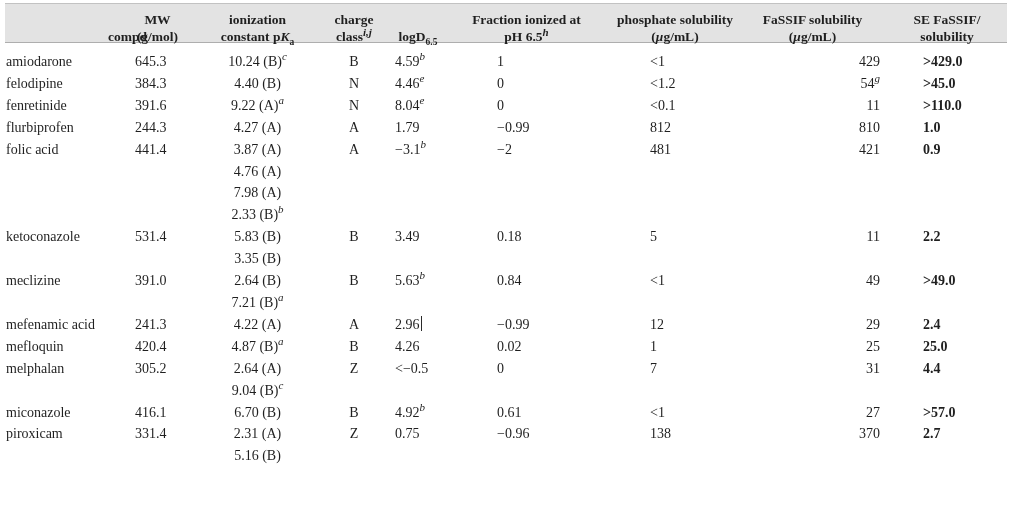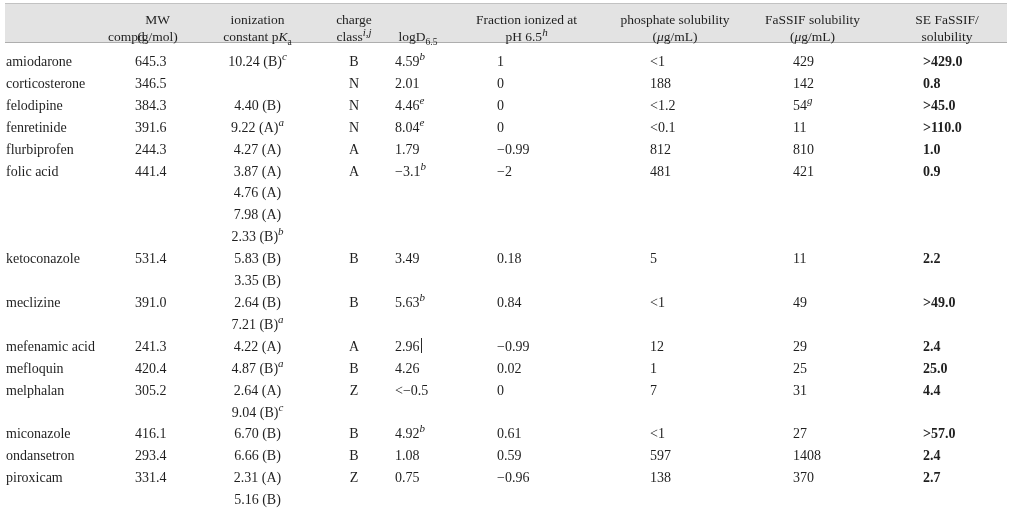--- a/index.html
+++ b/index.html
@@ -29,21 +29,21 @@
     left: 0;
     top: 0;
     width: 1014px;
     border-collapse: collapse;
     table-layout: fixed;
   }
   thead th {
     height: 45px;
     vertical-align: bottom;
     padding: 0 0 6px 0;
-    font-weight: normal;
+    font-weight: bold;
     line-height: 17px;
     text-align: center;
     font-size: 13.5px;
   }
   tbody td {
     vertical-align: top;
     padding: 0;
     line-height: 21.9px;
     text-align: left;
     white-space: nowrap;
@@ -56,21 +56,21 @@
   th.c1 { text-align: left; padding-left: 108px; }
   th.c9 { }
 
   td.c1 { padding-left: 6px; }
   td.c2 { padding-left: 15px; margin-top: 28px; }
   td.c3 { text-align: center; }
   td.c4 { text-align: center; }
   td.c5 { padding-left: 7px; }
   td.c6 { padding-left: 49px; }
   td.c7 { padding-left: 45px; }
-  td.c8 { padding-left: 48px; }
+  td.c8 { padding-left: 48px; text-align: right; }
   td.c9 { padding-left: 43px; font-weight: bold; }
 
   sup { font-size: 11px; font-style: italic; line-height: 0; }
   sub { font-size: 9.5px; line-height: 0; }
   .it { font-style: italic; }
   .caret {
     display: inline-block;
     width: 1.5px;
     height: 15px;
     background: #2a2a2a;
@@ -158,49 +158,20 @@
           </td>
           <td class="c8">
             <div>429</div>
           </td>
           <td class="c9">
             <div>&gt;429.0</div>
           </td>
         </tr>
         <tr>
           <td class="c1">
-            <div>corticosterone</div>
-          </td>
-          <td class="c2">
-            <div>346.5</div>
-          </td>
-          <td class="c3">
-            <div></div>
-          </td>
-          <td class="c4">
-            <div>N</div>
-          </td>
-          <td class="c5">
-            <div>2.01</div>
-          </td>
-          <td class="c6">
-            <div>0</div>
-          </td>
-          <td class="c7">
-            <div>188</div>
-          </td>
-          <td class="c8">
-            <div>142</div>
-          </td>
-          <td class="c9">
-            <div>0.8</div>
-          </td>
-        </tr>
-        <tr>
-          <td class="c1">
             <div>felodipine</div>
           </td>
           <td class="c2">
             <div>384.3</div>
           </td>
           <td class="c3">
             <div>4.40 (B)</div>
           </td>
           <td class="c4">
             <div>N</div>
@@ -479,49 +450,20 @@
             <div>0.61</div>
           </td>
           <td class="c7">
             <div>&lt;1</div>
           </td>
           <td class="c8">
             <div>27</div>
           </td>
           <td class="c9">
             <div>&gt;57.0</div>
-          </td>
-        </tr>
-        <tr>
-          <td class="c1">
-            <div>ondansetron</div>
-          </td>
-          <td class="c2">
-            <div>293.4</div>
-          </td>
-          <td class="c3">
-            <div>6.66 (B)</div>
-          </td>
-          <td class="c4">
-            <div>B</div>
-          </td>
-          <td class="c5">
-            <div>1.08</div>
-          </td>
-          <td class="c6">
-            <div>0.59</div>
-          </td>
-          <td class="c7">
-            <div>597</div>
-          </td>
-          <td class="c8">
-            <div>1408</div>
-          </td>
-          <td class="c9">
-            <div>2.4</div>
           </td>
         </tr>
         <tr>
           <td class="c1">
             <div>piroxicam</div>
           </td>
           <td class="c2">
             <div>331.4</div>
           </td>
           <td class="c3">

